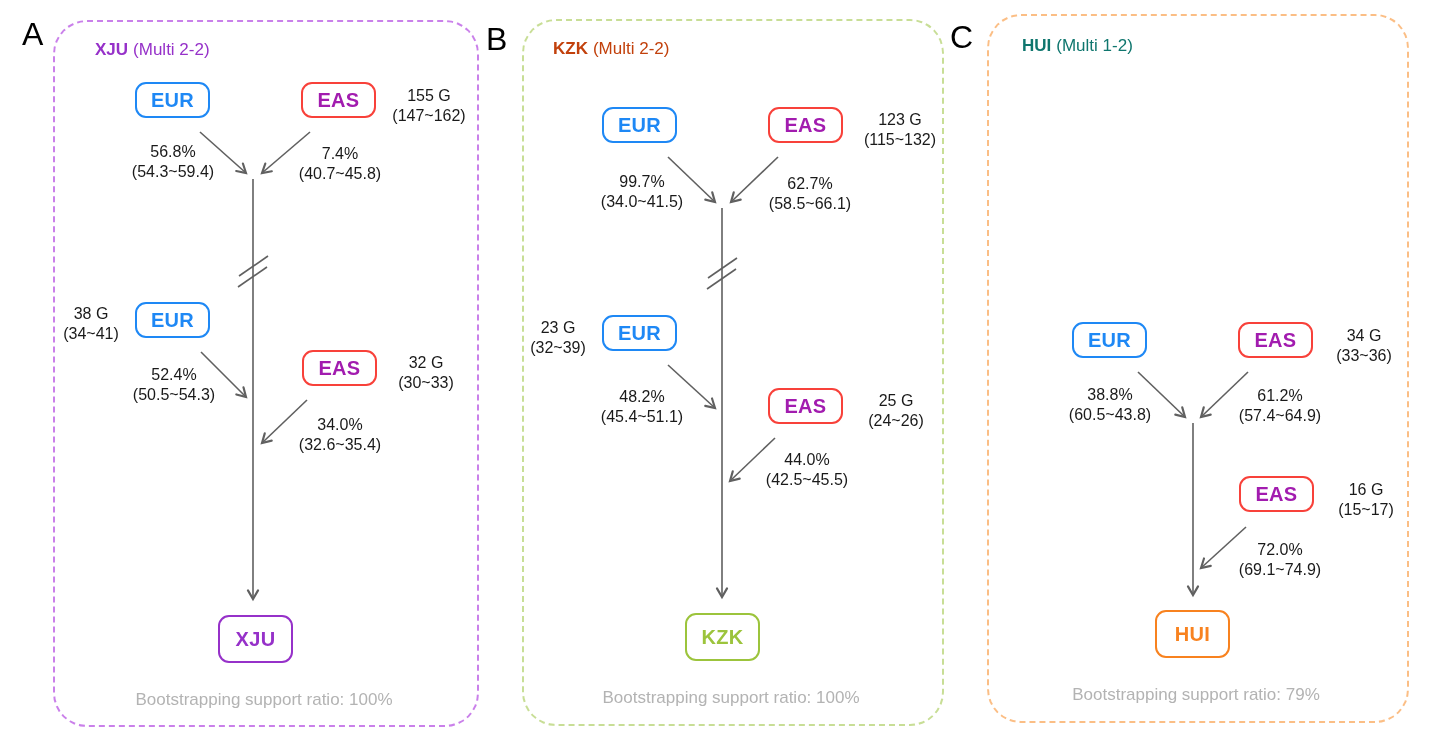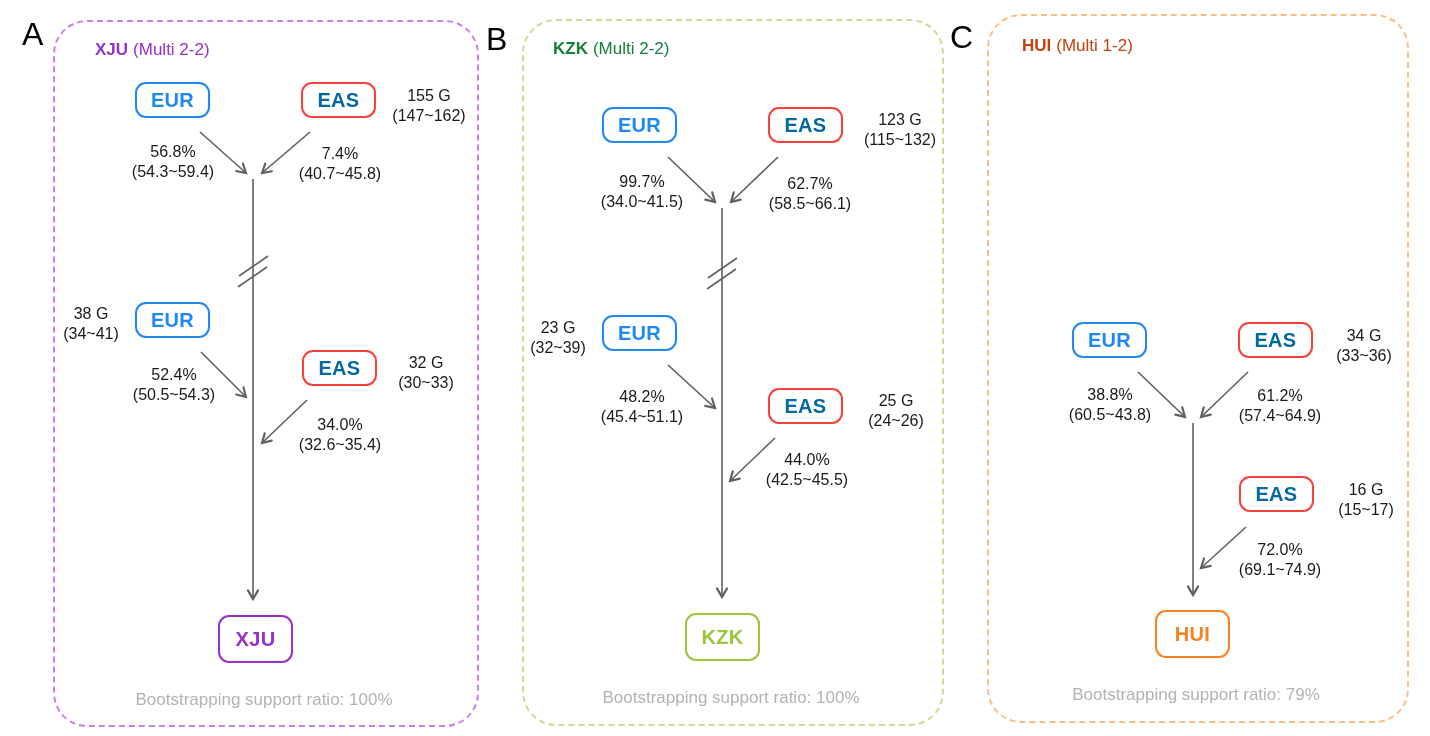--- a/index.html
+++ b/index.html
@@ -7,27 +7,27 @@
           font-family:"Liberation Sans","DejaVu Sans",sans-serif;overflow:hidden;}
   .panel-letter{position:absolute;font-size:32px;font-weight:400;color:#000;}
   .panel-box{position:absolute;border:2px dashed;border-radius:34px;background:transparent;}
   .panel-box.purple{border-color:#ca80ea;}
   .panel-box.green{border-color:#c8de96;}
   .panel-box.orange{border-color:#fbbe85;}
   .panel-title{position:absolute;font-size:17px;}
   .panel-title .t-bold{font-weight:bold;}
   .panel-title .t-sub{margin-left:5px;font-weight:400;}
   .panel-title.purple{color:#9631c9;}
-  .panel-title.green{color:#15803d;}
-  .panel-title.orange{color:#c2410c;}
+  .panel-title.green{color:#c2410c;}
+  .panel-title.orange{color:#0f766e;}
   .node{position:absolute;width:75px;height:36px;box-sizing:border-box;border:2.2px solid;
         border-radius:11px;background:#fff;display:flex;align-items:center;justify-content:center;
         font-weight:bold;font-size:20px;letter-spacing:.3px;}
   .node.blue{color:#1e88f5;border-color:#1e88f5;}
-  .node.red{color:#0369a1;border-color:#f8413a;text-align:right;}
+  .node.red{color:#a21caf;border-color:#f8413a;text-align:right;}
   .node.purple{color:#9631c9;border-color:#9631c9;}
   .node.green{color:#9cc43c;border-color:#9cc43c;}
   .node.orange{color:#f8821f;border-color:#f8821f;}
   .node.terminal{height:48px;}
   .lbl{position:absolute;font-size:16px;line-height:1.22;text-align:center;color:#1a1a1a;}
   .bootstrap{position:absolute;text-align:center;font-size:17px;color:#b3b3b3;}
   #flow-svg{position:absolute;left:0;top:0;pointer-events:none;}
 </style>
 </head>
 <body>

